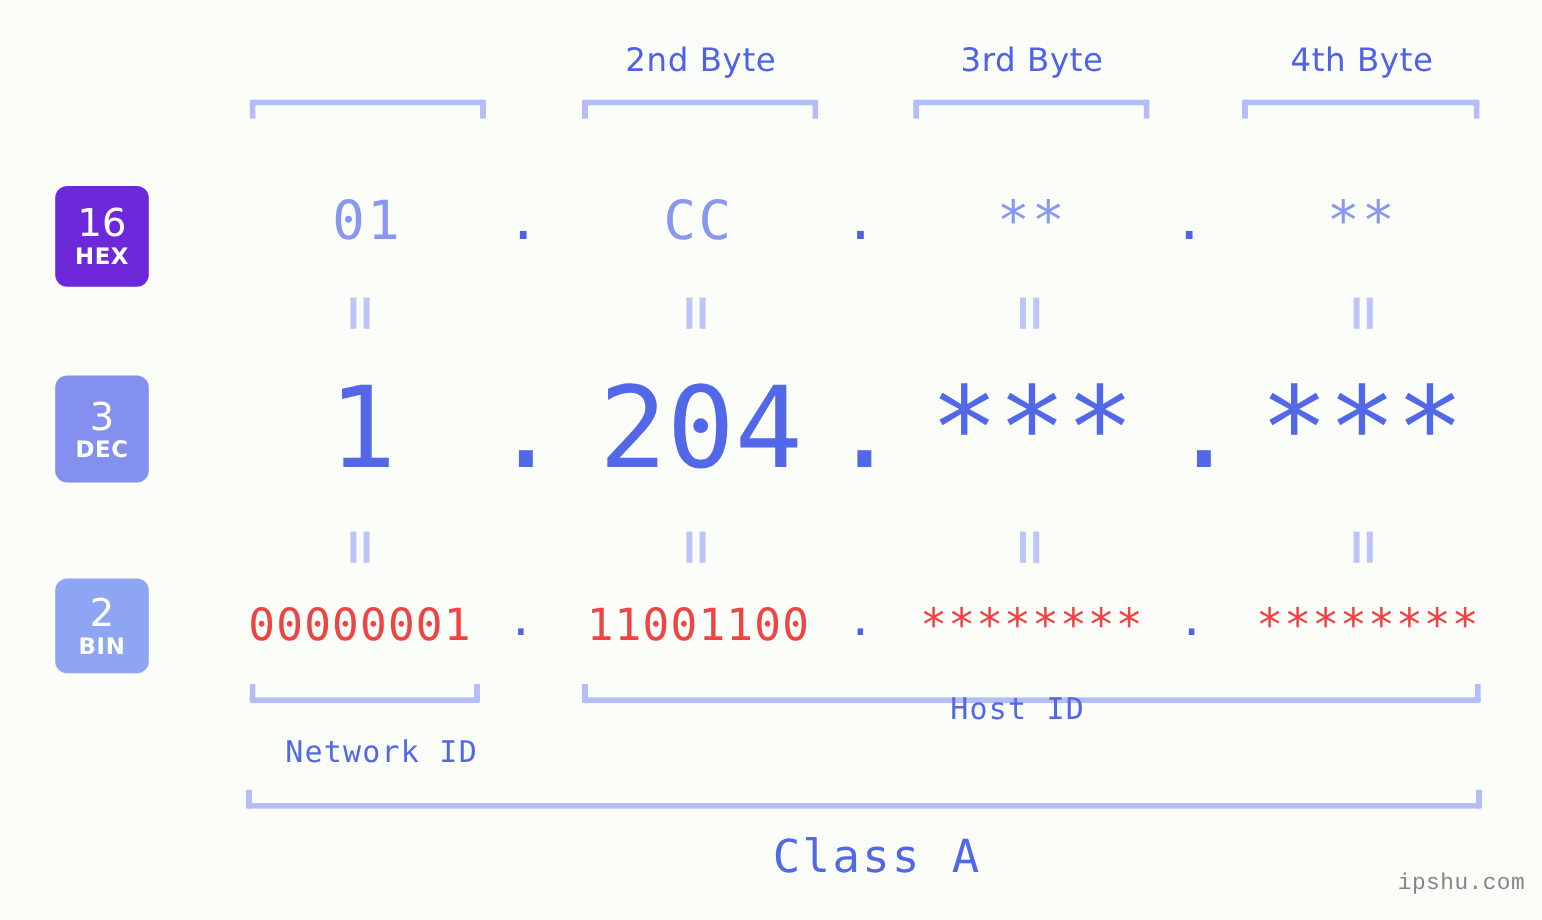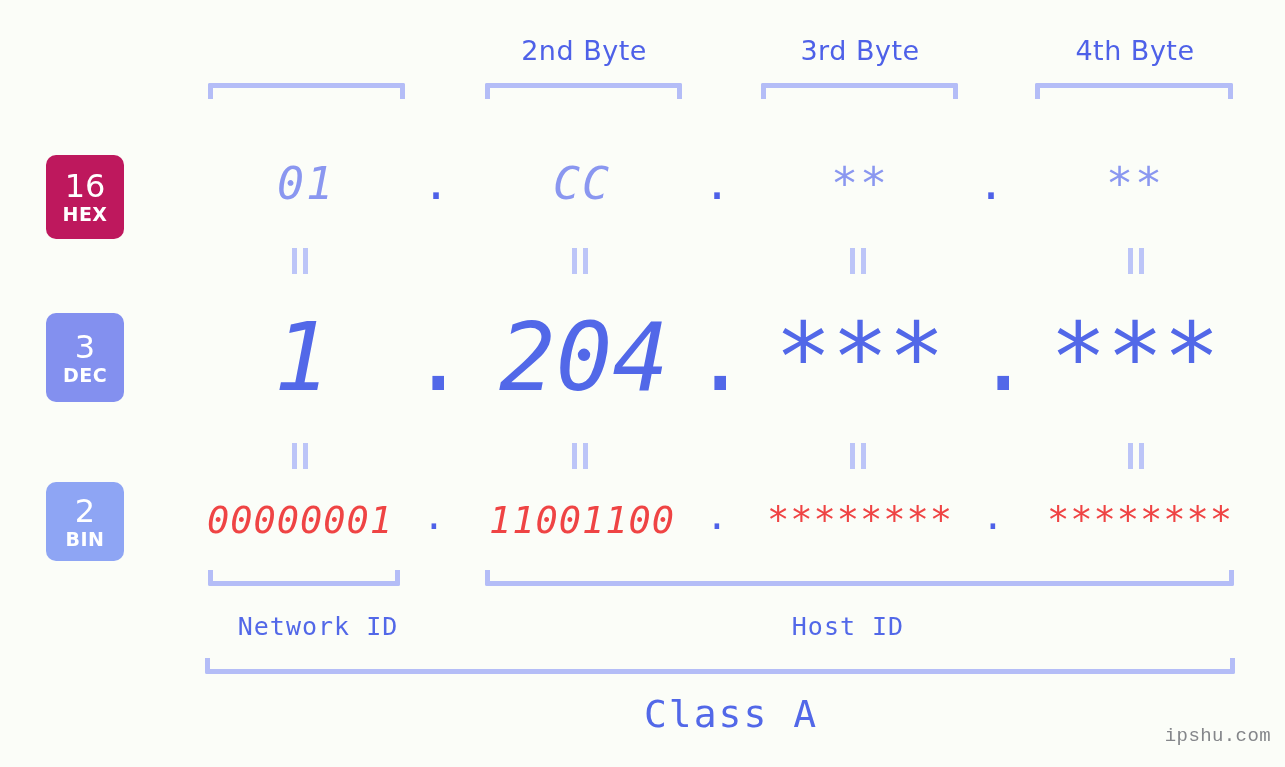--- a/index.html
+++ b/index.html
@@ -79,30 +79,29 @@
     font-size: 32px;
     line-height: 34px;
     font-weight: 400;
   }
   .badge .nm {
     font-size: 19px;
     line-height: 22px;
     font-weight: 700;
     letter-spacing: 0.5px;
   }
-  .badge-hex { top: 155px; height: 84px; background: #be185d; }
+  .badge-hex { top: 155px; height: 84px; background: #6d28d9; }
   .badge-dec { top: 313px; height: 89px; background: #8390ef; }
   .badge-bin { top: 482px; height: 79px; background: #8ea5f4; }
 
   
   .value-cell {
     position: absolute;
     text-align: center;
     white-space: pre;
-    font-style: italic;
   }
 
   
   .row-hex .value-cell {
     top: 153px;
     width: 260px;
     font-size: 45px;
     line-height: 62px;
     color: #8a97f0;
     letter-spacing: 2px;
@@ -288,20 +287,20 @@
     <div class="abs dot" style="left:697px;">.</div>
     <div class="value-cell" style="left:730px;">********</div>
     <div class="abs dot" style="left:973px;">.</div>
     <div class="value-cell" style="left:1010px;">********</div>
   </div>
 
   <div class="bracket bracket-up" style="left:208px; top:570px; width:192px;"></div>
   <div class="bracket bracket-up" style="left:485px; top:570px; width:749px;"></div>
 
   <div class="id-label" style="left:188px; top:610px; width:260px;">Network ID</div>
-  <div class="id-label" style="left:730px; top:610px; width:236px;">Host ID</div>
+  <div class="id-label" style="left:730px; top:574px; width:236px;">Host ID</div>
 
   <div class="bracket bracket-up" style="left:205px; top:658px; width:1030px;"></div>
   <div class="class-label" style="left:600px; top:692px; width:262px;">Class A</div>
 
   <div class="watermark">ipshu.com</div>
 
 </div>
 
 </body></html>

